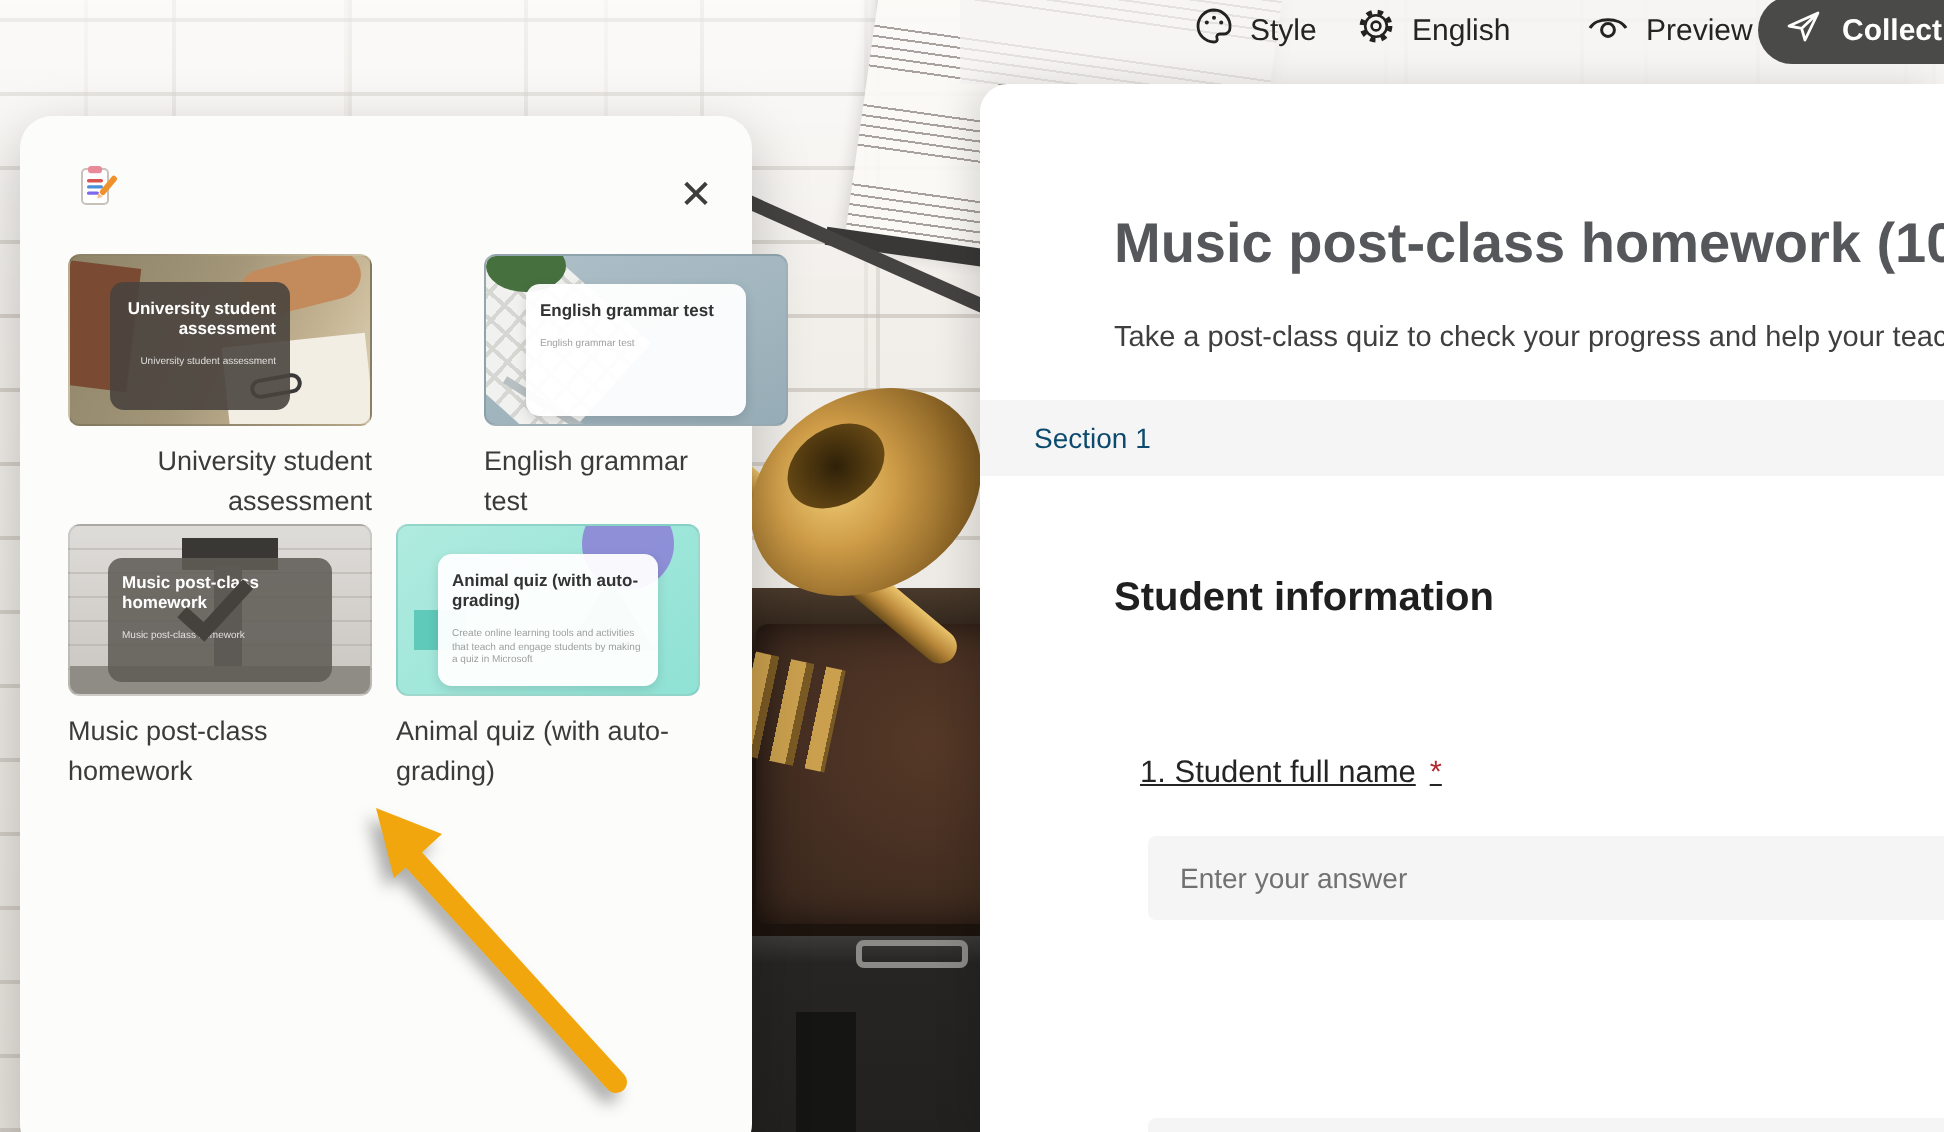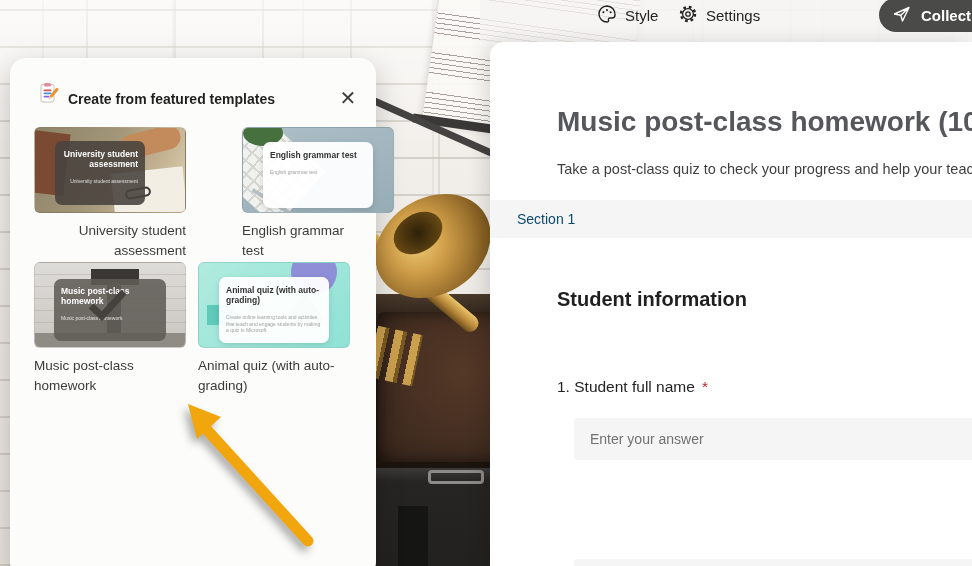--- a/index.html
+++ b/index.html
@@ -55,21 +55,21 @@
     display: flex; align-items: center; gap: 9px; padding-left: 13px; cursor: pointer; pointer-events: auto; }
 
   
   .form-panel { position: absolute; left: 490px; top: 42px; width: 482px; height: 524px; z-index: 10;
     background: #ffffff; border-top-left-radius: 14px; box-shadow: -6px 0 18px rgba(0,0,0,.12); overflow: hidden; }
   .form-title { position: absolute; left: 67px; top: 64px; font-size: 28px; font-weight: 700; color: #56575b; white-space: nowrap; }
   .form-subtitle { position: absolute; left: 67px; top: 119px; font-size: 14.5px; color: #3f3f3f; white-space: nowrap; }
   .section-bar { position: absolute; left: 0; top: 158px; width: 100%; height: 38px; background: #f5f5f5; display: flex; align-items: center; }
   .section-label { margin-left: 27px; font-size: 14px; color: #0c4a6e; }
   .info-heading { position: absolute; left: 67px; top: 246px; font-size: 20px; font-weight: 700; color: #1f1f1f; }
-  .question { position: absolute; left: 67px; font-size: 15.5px; color: #242424; white-space: nowrap; }
+  .question { position: absolute; left: 80px; font-size: 15.5px; color: #242424; white-space: nowrap; text-decoration: underline; }
   .q1 { top: 336px; } .q2 { top: 478px; }
   .req { color: #b3282d; margin-left: 7px; }
   .answer-input { position: absolute; left: 84px; width: 420px; height: 42px; background: #f5f5f5; border: none;
     border-radius: 4px; padding: 0 16px; font-size: 14px; font-family: "Liberation Sans", sans-serif; color: #242424; outline: none; }
   .answer-input::placeholder { color: #717171; }
   .a1 { top: 376px; } .a2 { top: 517px; }
 
   
   .templates-panel { position: absolute; left: 10px; top: 58px; width: 366px; height: 520px; z-index: 20;
     background: #fcfcfb; border-radius: 16px; box-shadow: 0 10px 30px rgba(0,0,0,.22); }
@@ -167,21 +167,20 @@
         <rect x="6" y="1" width="7" height="3.6" rx="1.6" fill="#e98a9a"></rect>
         <rect x="5.5" y="7.5" width="8" height="1.7" rx=".8" fill="#d9534f"></rect>
         <rect x="5.5" y="10.6" width="8" height="1.7" rx=".8" fill="#4a90d9"></rect>
         <rect x="5.5" y="13.7" width="6" height="1.7" rx=".8" fill="#7b68ee"></rect>
         <g transform="rotate(40 15 12)">
           <rect x="13.6" y="4.5" width="3" height="11.5" rx="1.2" fill="#f0922b"></rect>
           <path d="M15.1 18.8 l-1.5 -2.4 h3 z" fill="#f7c08a"></path>
         </g>
       </svg>
     </span>
-    <div class="tp-title">Create from featured templates</div>
     <button class="tp-close">✕</button>
 
     <div class="card c1">
       <div class="thumb t-univ">
         <div class="u-book"></div>
         <div class="u-pouch"></div>
         <div class="u-notebook"></div>
         <div class="u-glasses"></div>
         <div class="overlay-dark">
           <div class="ov-title">University student assessment</div>
@@ -249,21 +248,30 @@
       <span>Style</span>
     </div>
     <div class="tb-item tb-settings">
       <span>
         <svg width="20" height="20" viewBox="0 0 20 20">
           <circle cx="10" cy="10" r="7" fill="none" stroke="#222222" stroke-width="2.4" stroke-dasharray="2.7 2.9"></circle>
           <circle cx="10" cy="10" r="5.4" fill="none" stroke="#222222" stroke-width="1.3"></circle>
           <circle cx="10" cy="10" r="2.2" fill="none" stroke="#222222" stroke-width="1.3"></circle>
         </svg>
       </span>
-      <span>Settings</span>
+      <span>English</span>
+    </div>
+    <div class="tb-item tb-preview">
+      <span>
+        <svg width="22" height="20" viewBox="0 0 22 20">
+          <path d="M2 11 C5 5.5, 17 5.5, 20 11" fill="none" stroke="#222222" stroke-width="1.5"></path>
+          <circle cx="11" cy="12" r="3.2" fill="none" stroke="#222222" stroke-width="1.5"></circle>
+        </svg>
+      </span>
+      <span>Preview</span>
     </div>
     <div class="tb-collect">
       <span>
         <svg width="20" height="20" viewBox="0 0 20 20">
           <path d="M2.5 10 L17 3.5 L10.5 17 L8.8 11.2 Z M17 3.5 L8.8 11.2" fill="none" stroke="#ffffff" stroke-width="1.4" stroke-linejoin="round"></path>
         </svg>
       </span>
       <span>Collect re</span>
     </div>
   </div>

